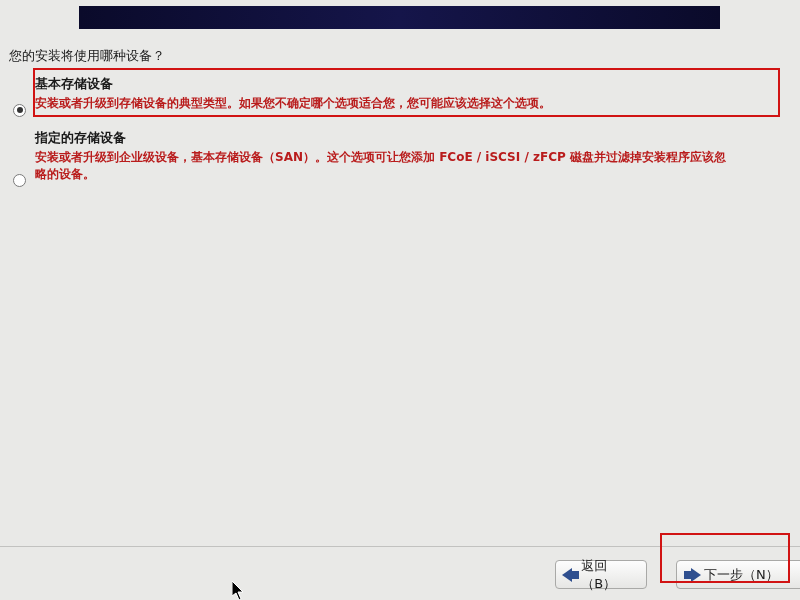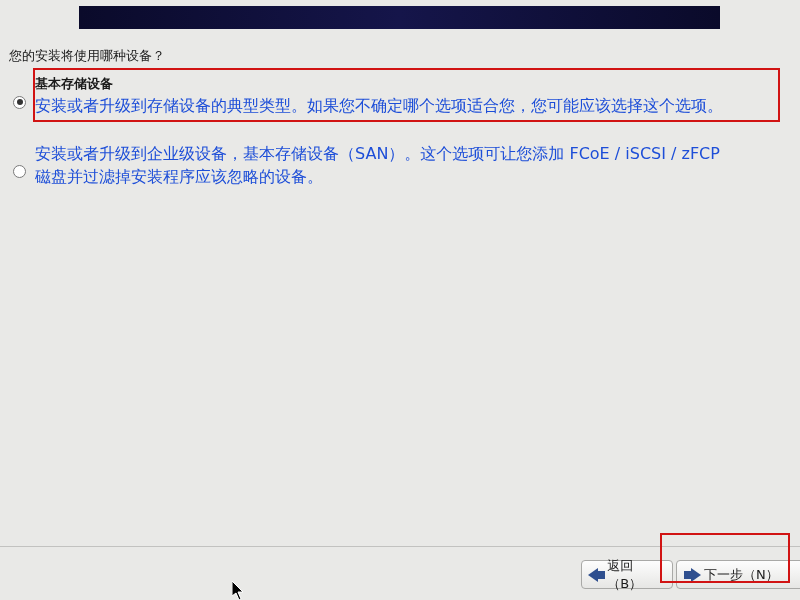--- a/index.html
+++ b/index.html
@@ -29,22 +29,22 @@
       text-align: right;
     }
     .options {
       position: absolute;
       left: 13px;
       top: 68px;
       right: 20px;
     }
     .option {
       display: flex;
-      align-items: center;
-      margin-bottom: 14px;
+      align-items: flex-end;
+      margin-bottom: 5px;
       position: relative;
     }
     .radio {
       width: 13px;
       height: 13px;
       border: 1px solid #7a7a7a;
       border-radius: 50%;
       background: #fff;
       margin-top: 14px;
       margin-right: 7px;
@@ -68,24 +68,25 @@
     .highlighted .option-body {
       border: 2px solid #d11313;
       padding: 5px 4px 3px 0;
     }
     .opt-title {
       font-weight: bold;
       font-size: 13px;
       margin-bottom: 2px;
     }
     .opt-desc {
-      font-size: 16px;
-      color: #1d4ed8;
+      font-size: 12px;
+      color: #b91c1c;
       line-height: 1.4;
       max-width: 700px;
+      font-weight: bold;
     }
     .footer {
       position: absolute;
       left: 0;
       right: 0;
       bottom: 0;
       height: 54px;
       border-top: 1px solid #c2c2c0;
       background: #e9e9e7;
     }
@@ -96,21 +97,21 @@
       background: linear-gradient(#fdfdfd, #e6e6e4);
       border: 1px solid #a9a9a7;
       border-radius: 4px;
       display: flex;
       align-items: center;
       padding: 0 10px 0 6px;
       font-size: 13px;
       color: #1a1a1a;
       cursor: default;
     }
-    .btn.back { left: 581px; width: 92px; }
+    .btn.back { left: 555px; width: 92px; }
     .btn.next { left: 676px; width: 138px; }
     .arrow-back {
       width: 18px; height: 14px; margin-right: 3px;
       position: relative;
     }
     .arrow-back::before {
       content: "";
       position: absolute;
       left: 0; top: 0;
       border-top: 7px solid transparent;
@@ -172,20 +173,21 @@
   <div class="option highlighted">
     <div class="radio selected"></div>
     <div class="option-body">
       <div class="opt-title">基本存储设备</div>
       <div class="opt-desc">安装或者升级到存储设备的典型类型。如果您不确定哪个选项适合您，您可能应该选择这个选项。</div>
     </div>
   </div>
   <div class="option">
     <div class="radio"></div>
     <div class="option-body">
+      <div class="opt-title">指定的存储设备</div>
       <div class="opt-desc">安装或者升级到企业级设备，基本存储设备（SAN）。这个选项可让您添加 FCoE / iSCSI / zFCP 磁盘并过滤掉安装程序应该忽略的设备。</div>
     </div>
   </div>
 </div>
 
 <div class="footer">
   <div class="btn back">
     <span class="arrow-back"></span>
     <span>返回（B）</span>
   </div>

